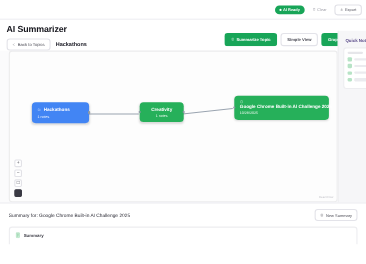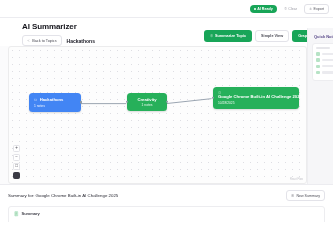--- a/index.html
+++ b/index.html
@@ -38,21 +38,21 @@
     display: flex; align-items: center; gap: 1.5px;
     color: #55555f; font-size: 3.6px;
     border: 1px solid #e1e1e7; border-radius: 3px;
     background: #fff; padding: 2px 4px; white-space: nowrap;
   }
   .mini-ico { width: 3.2px; height: 3.2px; display: block; }
 
   
   .page-head {
     position: absolute; top: 18px; left: 0; right: 0; height: 28px;
-    background: #ffffff; padding: 4px 8px 0 22px;
+    background: #ffffff; padding: 4px 8px 0 6px;
   }
   .page-title { font-size: 8px; font-weight: bold; color: #15151c; letter-spacing: -0.1px; }
   .crumb-row {
     display: flex; align-items: center; gap: 5px;
     margin-top: 4px;
   }
   .back-btn {
     display: flex; align-items: center; gap: 2px;
     font-size: 3.8px; color: #4b4b55;
     border: 1px solid #e3e3e9; border-radius: 3px;

